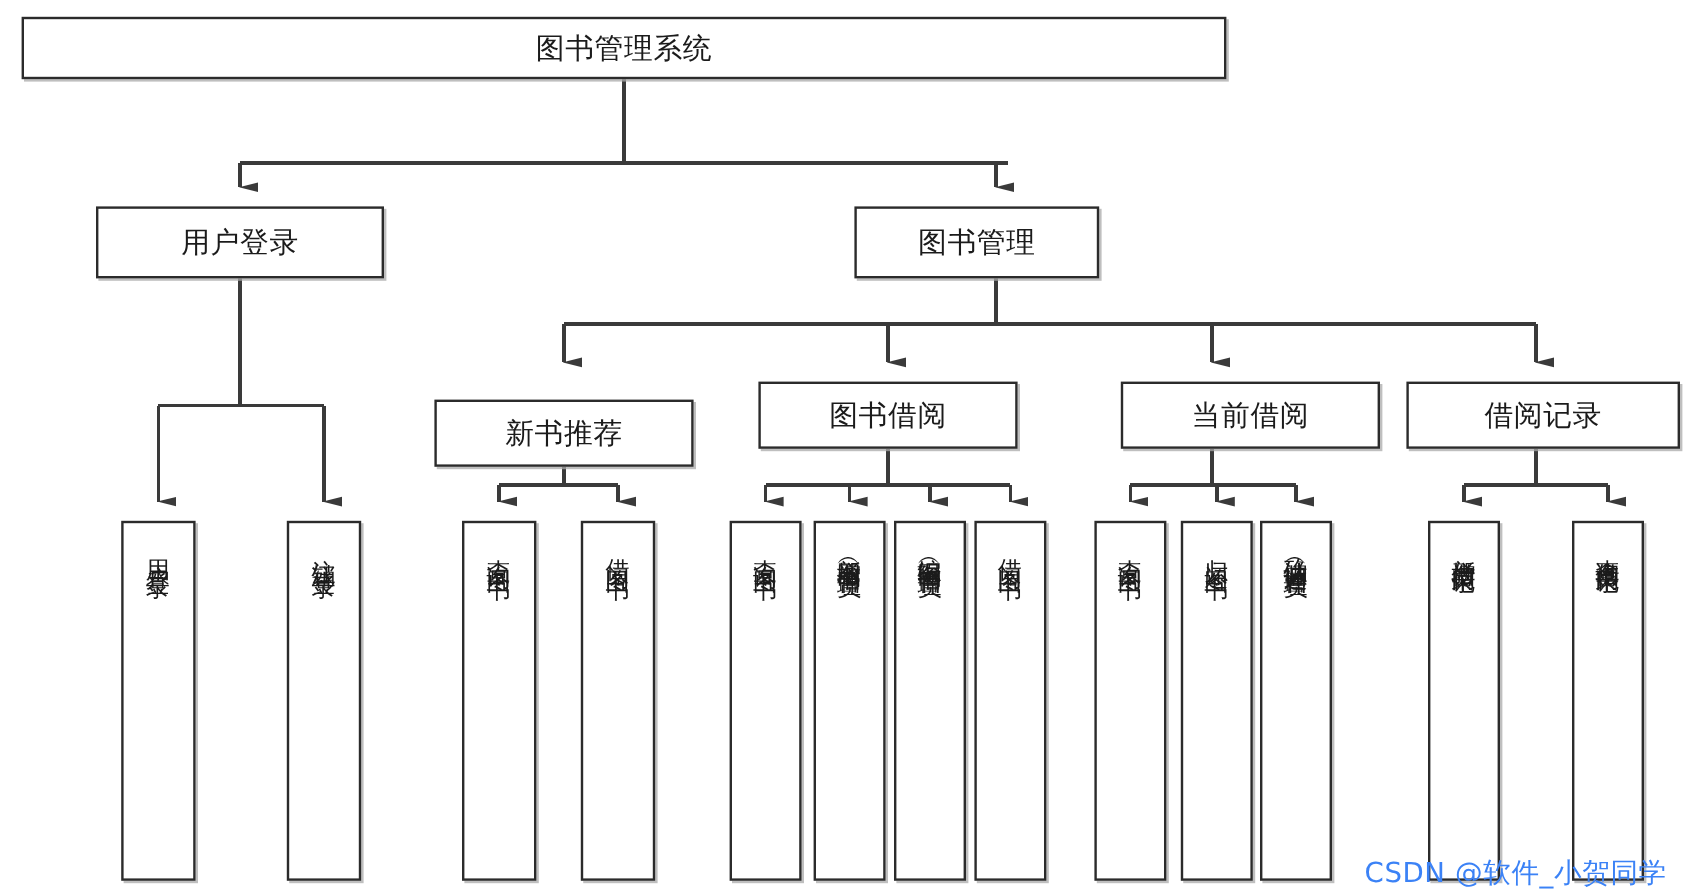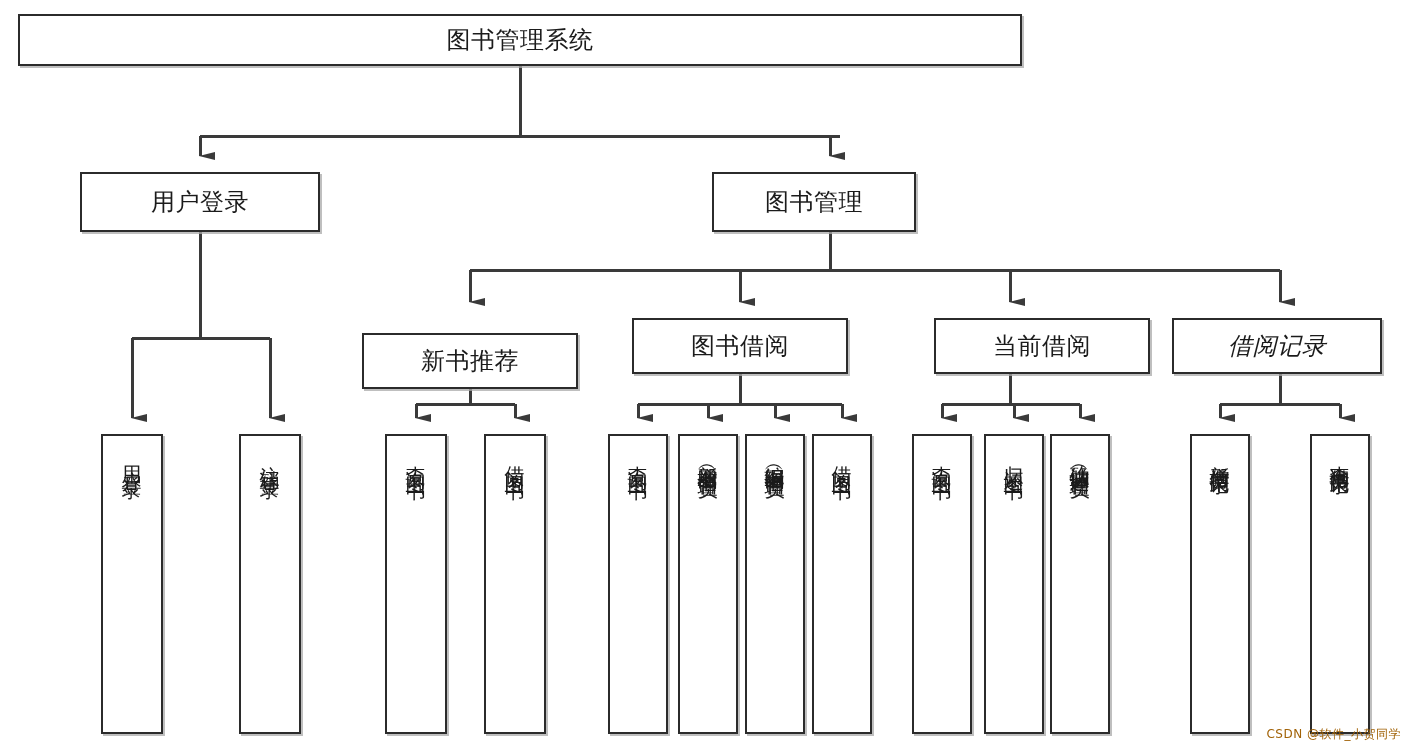--- a/index.html
+++ b/index.html
@@ -53,24 +53,24 @@
     text-orientation: upright;
     letter-spacing: 5px;
     line-height: 1;
     white-space: nowrap;
   }
   .node-label-v.tight {
     letter-spacing: 2px;
   }
   #watermark {
     position: absolute;
-    right: 4px;
+    right: 16px;
     bottom: 4px;
-    font-size: 12px;
-    color: #a16207;
+    font-size: 23px;
+    color: #3b82f6;
     letter-spacing: 0.5px;
     white-space: nowrap;
     pointer-events: none;
   }
 </style>
 </head>
 <body>
 
 <div id="canvas">
 
@@ -138,21 +138,21 @@
 
   <div class="node-box" style="left:362px; top:318px; width:216px; height:56px;margin-top:15px;">
     <span class="node-label-h">新书推荐</span>
   </div>
   <div class="node-box" style="left:632px; top:318px; width:216px; height:56px;">
     <span class="node-label-h">图书借阅</span>
   </div>
   <div class="node-box" style="left:902px; top:318px; width:216px; height:56px;margin-left:32px;">
     <span class="node-label-h">当前借阅</span>
   </div>
-  <div class="node-box" style="left:1172px; top:318px; width:210px; height:56px;font-style:italic;">
+  <div class="node-box" style="left:1172px; top:318px; width:228px; height:56px;">
     <span class="node-label-h">借阅记录</span>
   </div>
 
   <div class="node-box vertical" style="left:101px; top:434px; width:62px; height:300px;">
     <span class="node-label-v">用户登录</span>
   </div>
   <div class="node-box vertical" style="left:239px; top:434px; width:62px; height:300px;">
     <span class="node-label-v">注销登录</span>
   </div>
 

